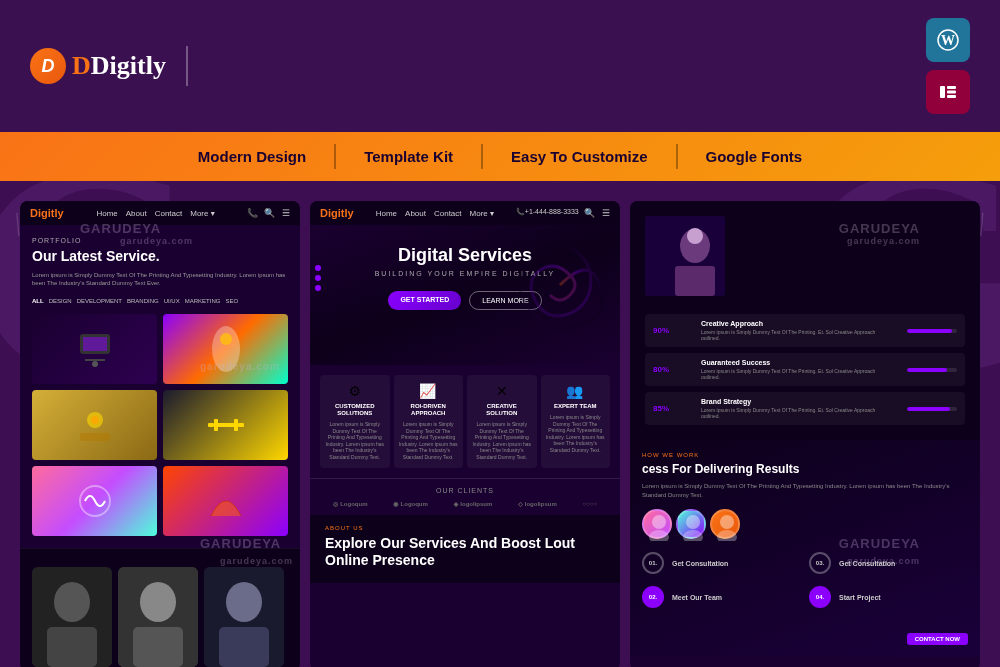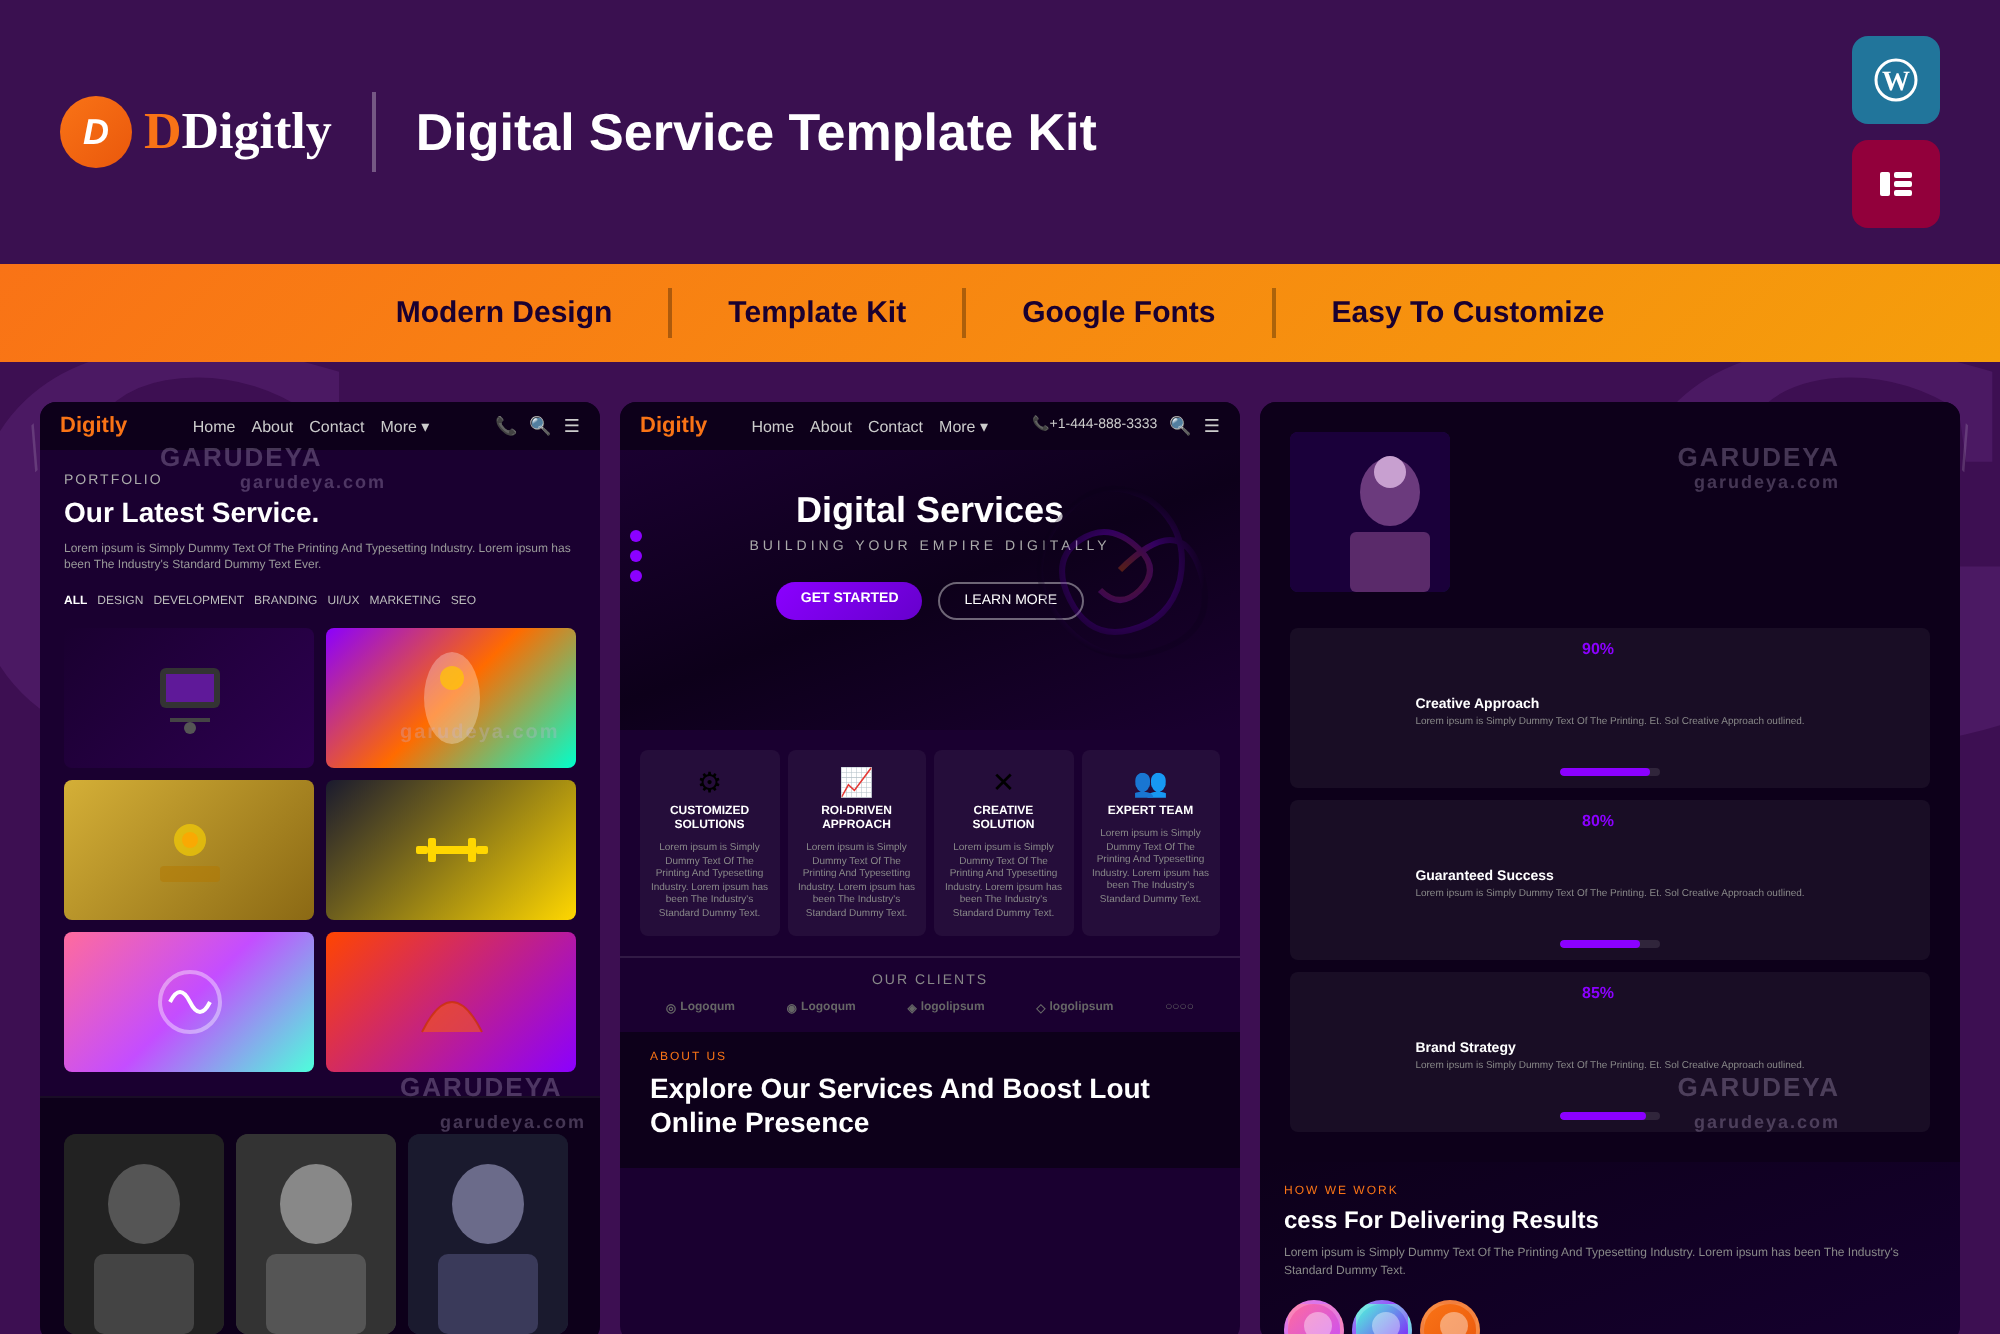--- a/index.html
+++ b/index.html
@@ -437,21 +437,20 @@
       gap: 6px;
     }
 
     .stat-item {
       display: flex;
       align-items: center;
       gap: 20px;
       background: rgba(255,255,255,0.05);
       border-radius: 4px;
       padding: 6px 8px;
-      flex-direction: column;
     }
 
     .stat-percent {
       font-size: 8px;
       font-weight: 800;
       color: #8b00ff;
       min-width: 28px;
     }
 
     .stat-info {
@@ -670,21 +669,20 @@
 
 <div class="header">
   <div class="header-left">
     <div class="logo">
       <div class="logo-icon">D</div>
       <div class="logo-text">
         <span style="color:#f97316;">D</span><span style="color:white;">Digitly</span>
       </div>
     </div>
     <div class="divider-line"></div>
-    <div class="header-title">Digital Service Template Kit</div>
   </div>
   <div class="header-icons">
     <div class="wp-icon">
       <svg width="24" height="24" viewBox="0 0 24 24" fill="white">
         <circle cx="12" cy="12" r="10" fill="none" stroke="white" stroke-width="1.5"></circle>
         <text x="12" y="17" text-anchor="middle" fill="white" font-size="14" font-weight="900" font-family="serif">W</text>
       </svg>
     </div>
     <div class="elementor-icon">
       <svg width="24" height="24" viewBox="0 0 24 24" fill="white">
@@ -693,22 +691,22 @@
         <rect x="11" y="10.5" width="9" height="3" fill="white" rx="1"></rect>
         <rect x="11" y="15" width="9" height="3" fill="white" rx="1"></rect>
       </svg>
     </div>
   </div>
 </div>
 
 <div class="badges-bar">
   <div class="badge-item">Modern Design</div>
   <div class="badge-item">Template Kit</div>
+  <div class="badge-item">Easy To Customize</div>
   <div class="badge-item">Google Fonts</div>
-  <div class="badge-item">Easy To Customize</div>
 </div>
 
 <div class="content-area">
 
   <div class="deco-g deco-g-1">G</div>
   <div class="deco-g deco-g-3">G</div>
   <div class="deco-g deco-g-4">G</div>
   <div class="deco-g deco-g-5">G</div>
 
   <div class="garudeya-wm" style="top:40px; left:80px;">GARUDEYA</div>

